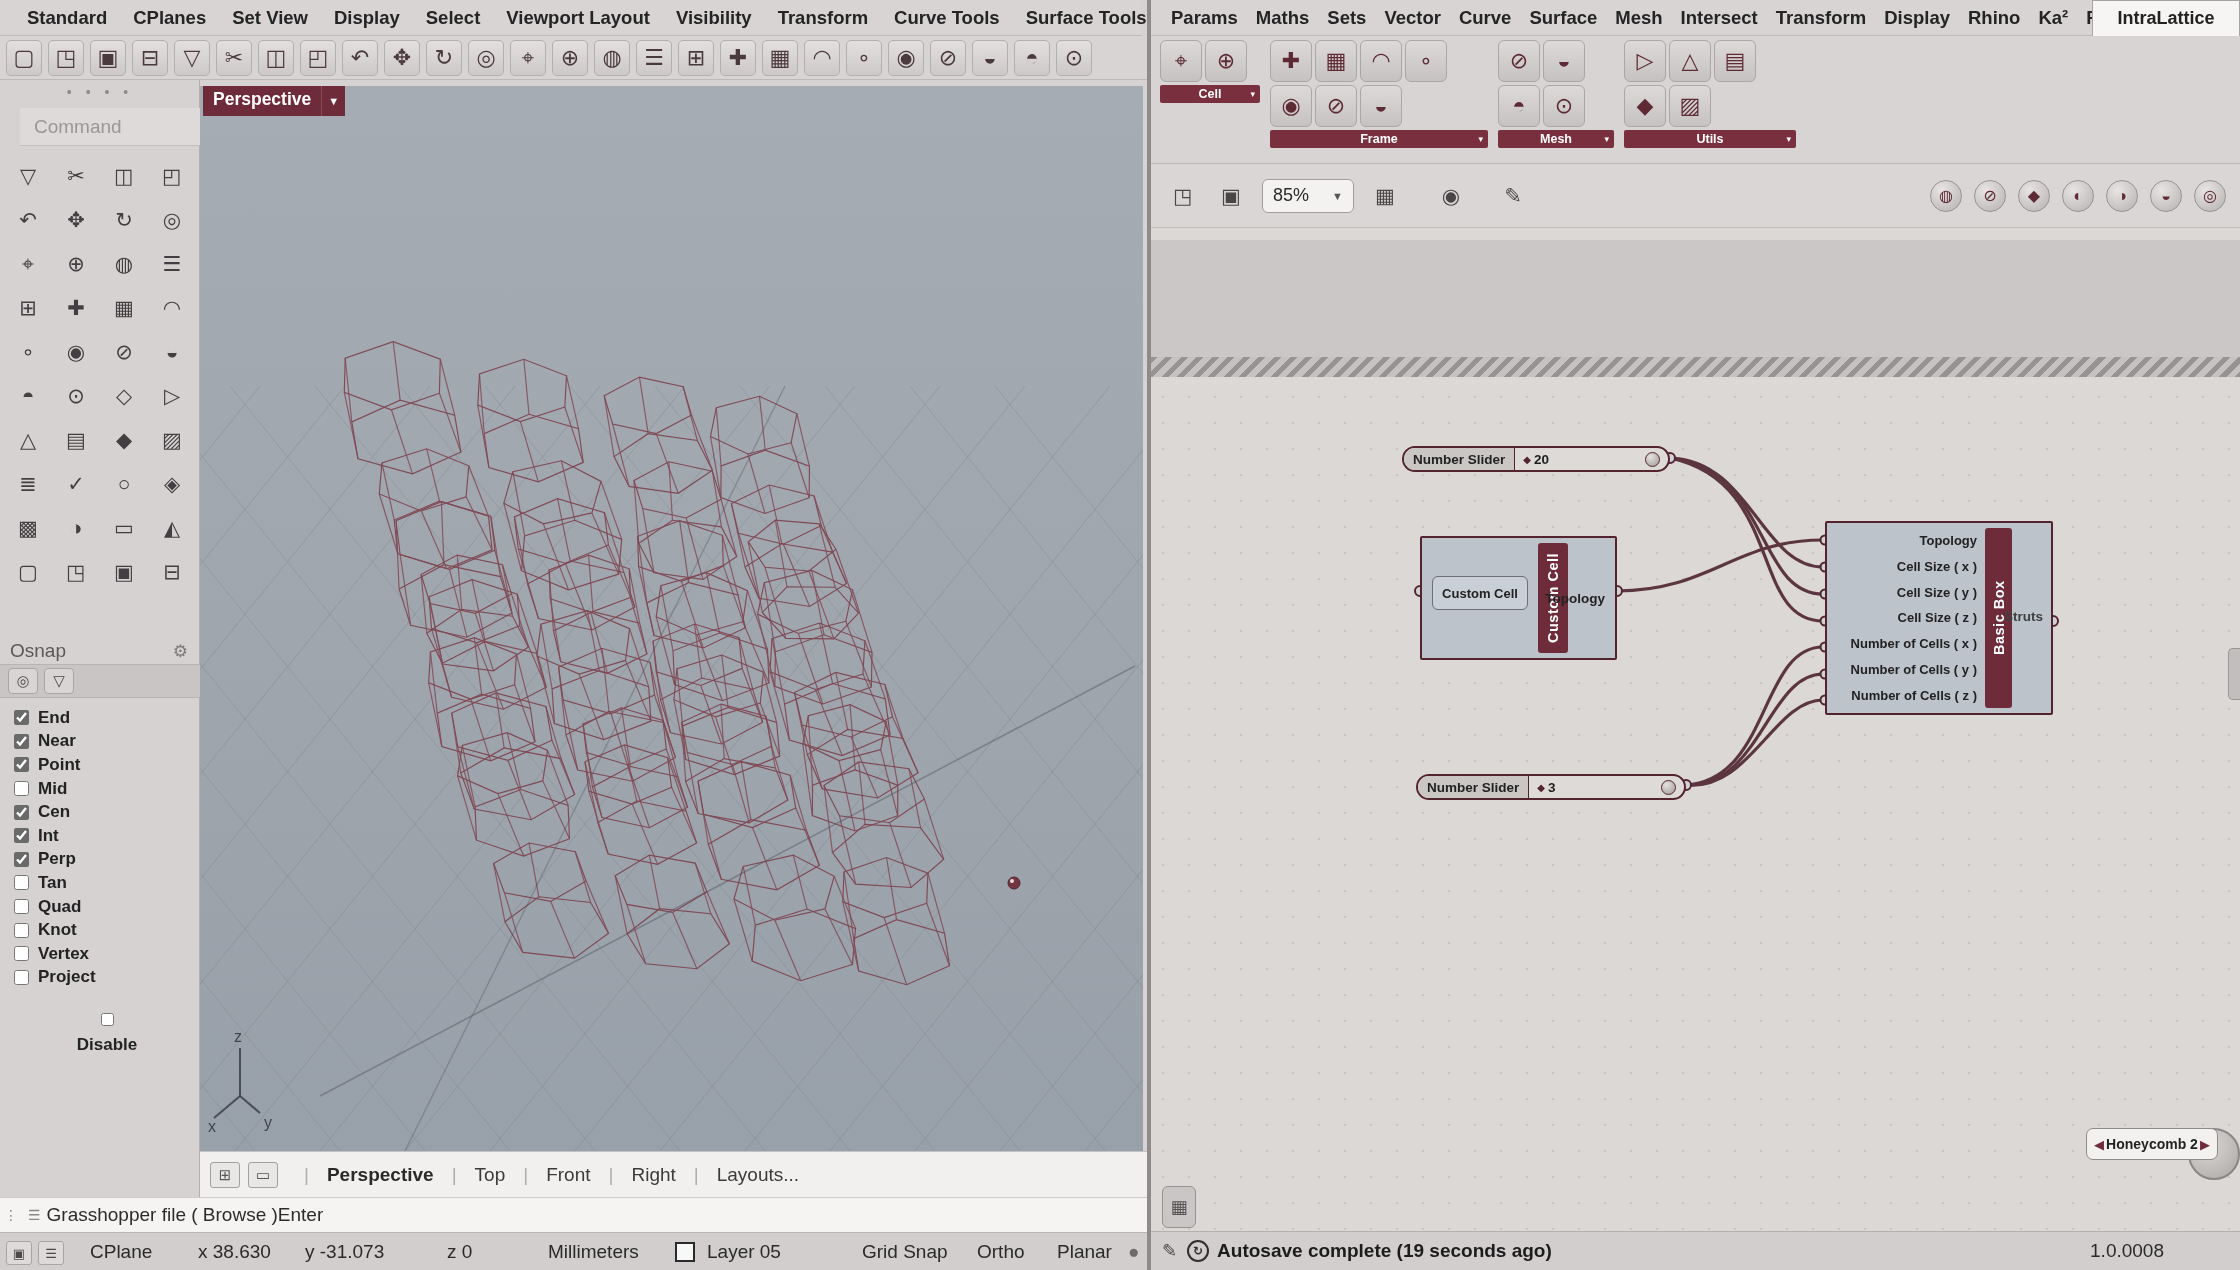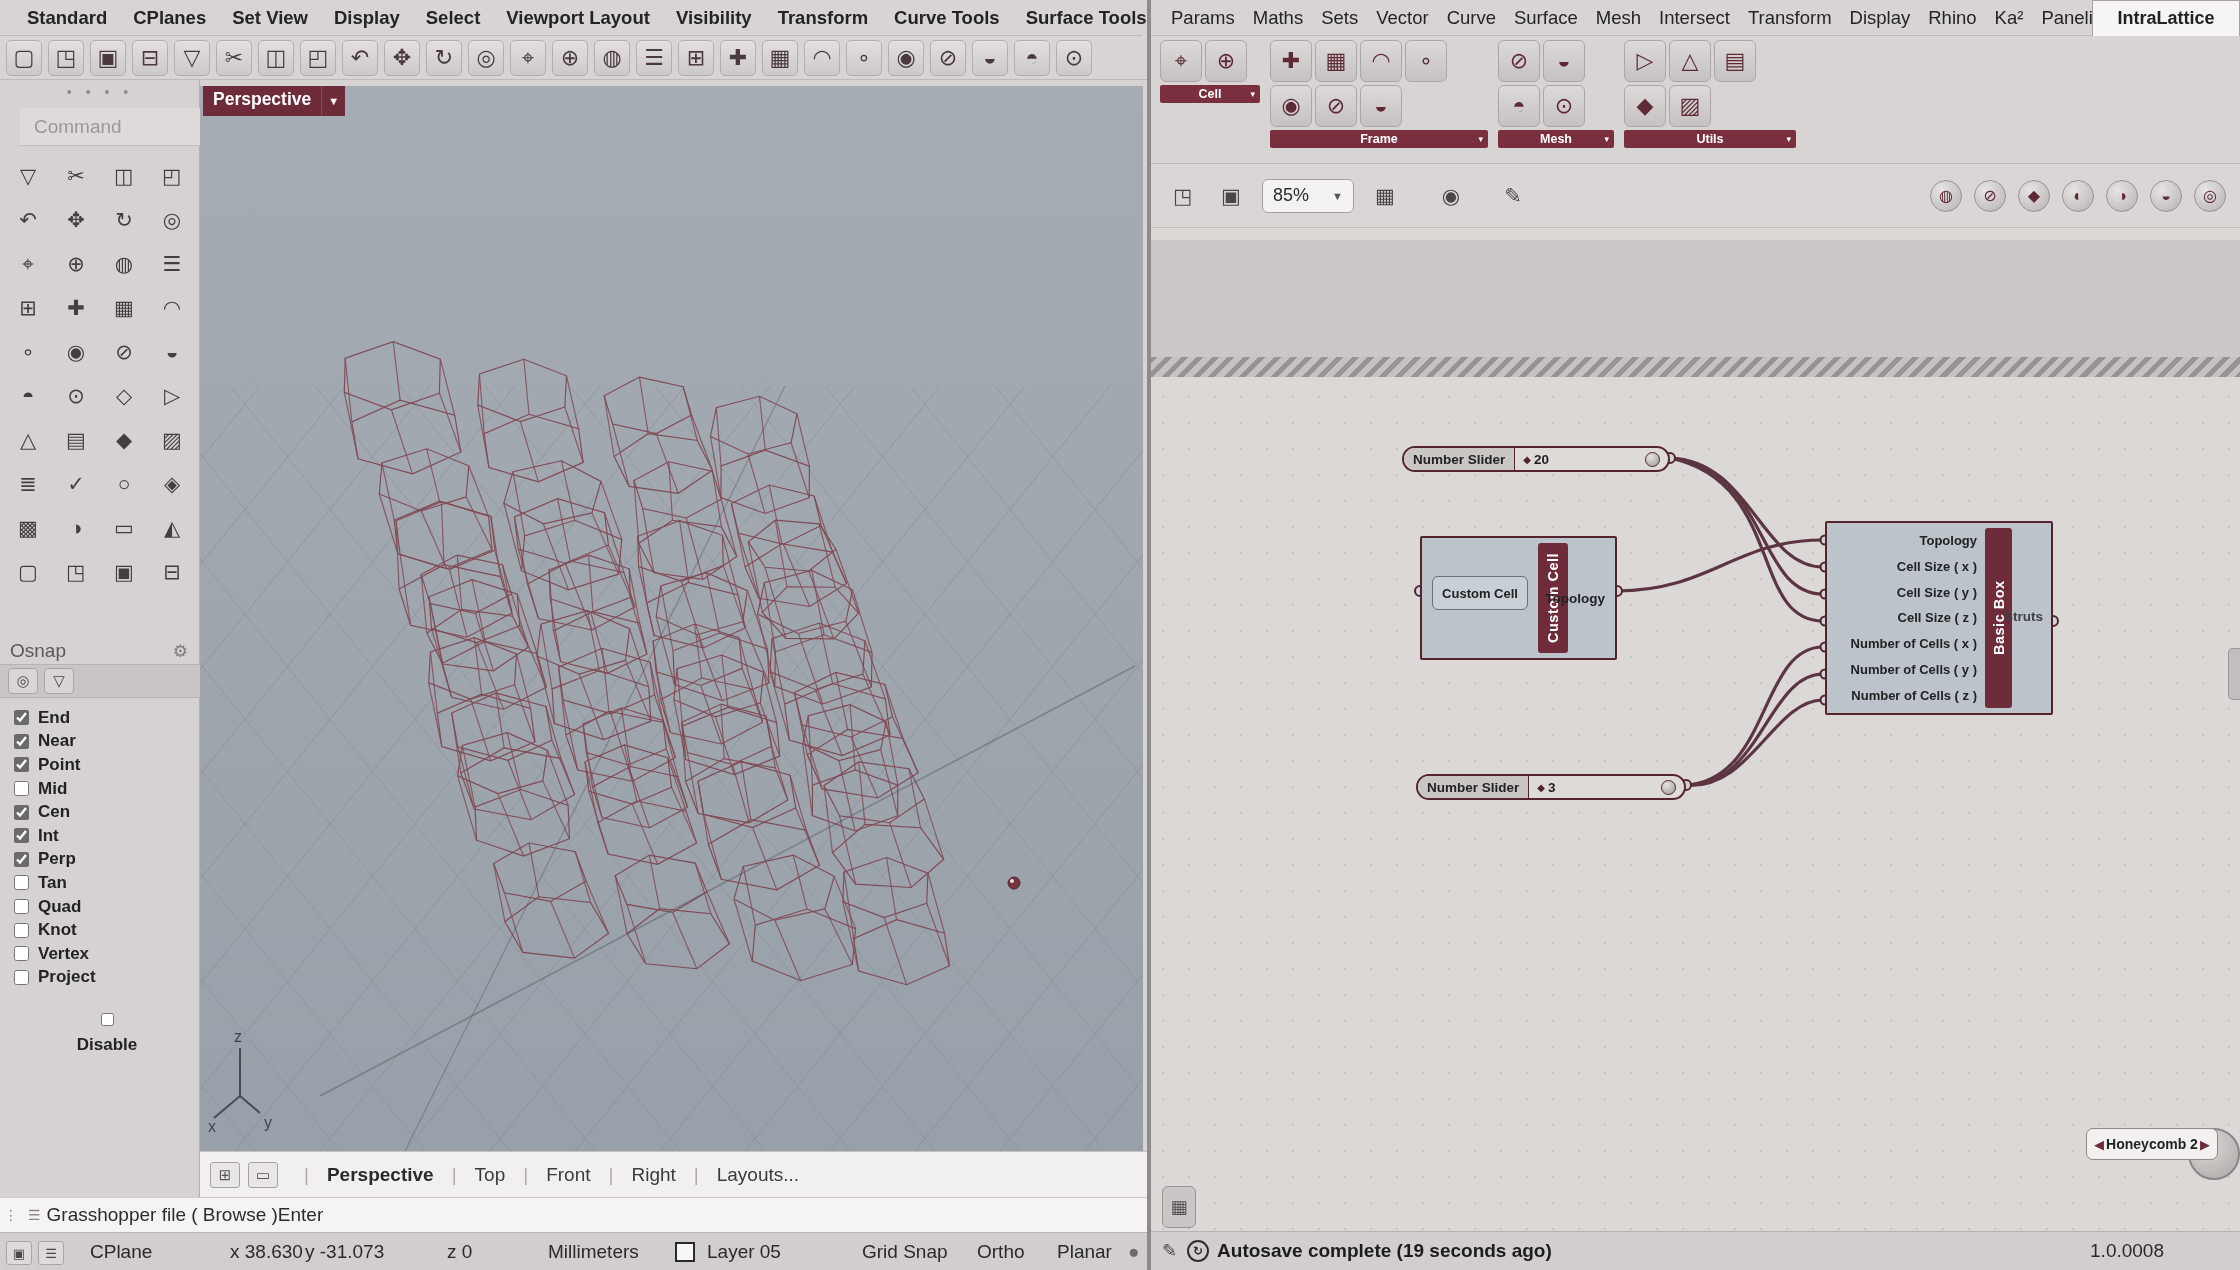--- a/index.html
+++ b/index.html
@@ -6,21 +6,21 @@
   html,body { width:2240px; height:1270px; overflow:hidden; }
   body { font-family:"Liberation Sans","DejaVu Sans",sans-serif; background:#d7d3d3; color:#222; }
   .abs { position:absolute; }
   .app { position:relative; width:2240px; height:1270px; background:#d7d3d3; overflow:hidden; }
 
   
   .menubar { top:0; height:36px; background:#d8d4d4; display:flex; align-items:center; border-bottom:1px solid #bdb9b9; }
   #rhino-menu { left:0; width:1142px; padding-left:14px; }
   #gh-menu { left:1150px; width:1090px; padding-left:12px; }
   .menu-item { padding:0 13px; font-size:18.5px; font-weight:600; color:#242424; white-space:nowrap; cursor:default; }
-  #gh-menu .menu-item { padding:0 9px; font-weight:400; }
+  #gh-menu .menu-item { padding:0 9px; font-weight:700; }
   .gh-active-tab { position:absolute; right:0; top:0; height:36px; min-width:148px; background:#f7f5f4;
     border:1px solid #a7a3a3; border-bottom:none; display:flex; align-items:center; justify-content:center;
     font-size:18px; font-weight:700; padding:0 10px; }
 
   
   .rhino-toolbar { left:0; top:36px; width:1150px; height:44px; background:#d8d4d4; border-bottom:1px solid #bdb9b9;
     display:flex; align-items:center; padding-left:6px; gap:6px; }
   .tbi { width:36px; height:36px; border-radius:5px; display:flex; align-items:center; justify-content:center;
     font-size:22px; color:#4a3a3e; background:linear-gradient(#e3dfdf,#cdc9c9); border:1px solid #b3afaf; }
 
@@ -690,21 +690,21 @@
   <div class="abs cmd-history">
     <span class="cmd-grip">⋮</span>
     <span class="cmd-grip">☰</span>
     <span>Grasshopper file ( Browse )Enter</span>
   </div>
 
   <div class="abs rhino-status">
     <span class="rs rs-icon" style="left:6px;">▣</span>
     <span class="rs rs-icon" style="left:38px;">☰</span>
     <span class="rs" style="left:90px;">CPlane</span>
-    <span class="rs" style="left:198px;margin-left:32px;">x 38.630</span>
+    <span class="rs" style="left:198px;">x 38.630</span>
     <span class="rs" style="left:305px;">y -31.073</span>
     <span class="rs" style="left:447px;">z 0</span>
     <span class="rs" style="left:548px;">Millimeters</span>
     <span class="rs layer-swatch" style="left:675px; top:9px;"></span>
     <span class="rs" style="left:707px;">Layer 05</span>
     <span class="rs" style="left:862px;">Grid Snap</span>
     <span class="rs" style="left:977px;">Ortho</span>
     <span class="rs" style="left:1057px;">Planar</span>
     <span class="rs" style="left:1128px; color:#6e6a6a;">●</span>
   </div>

